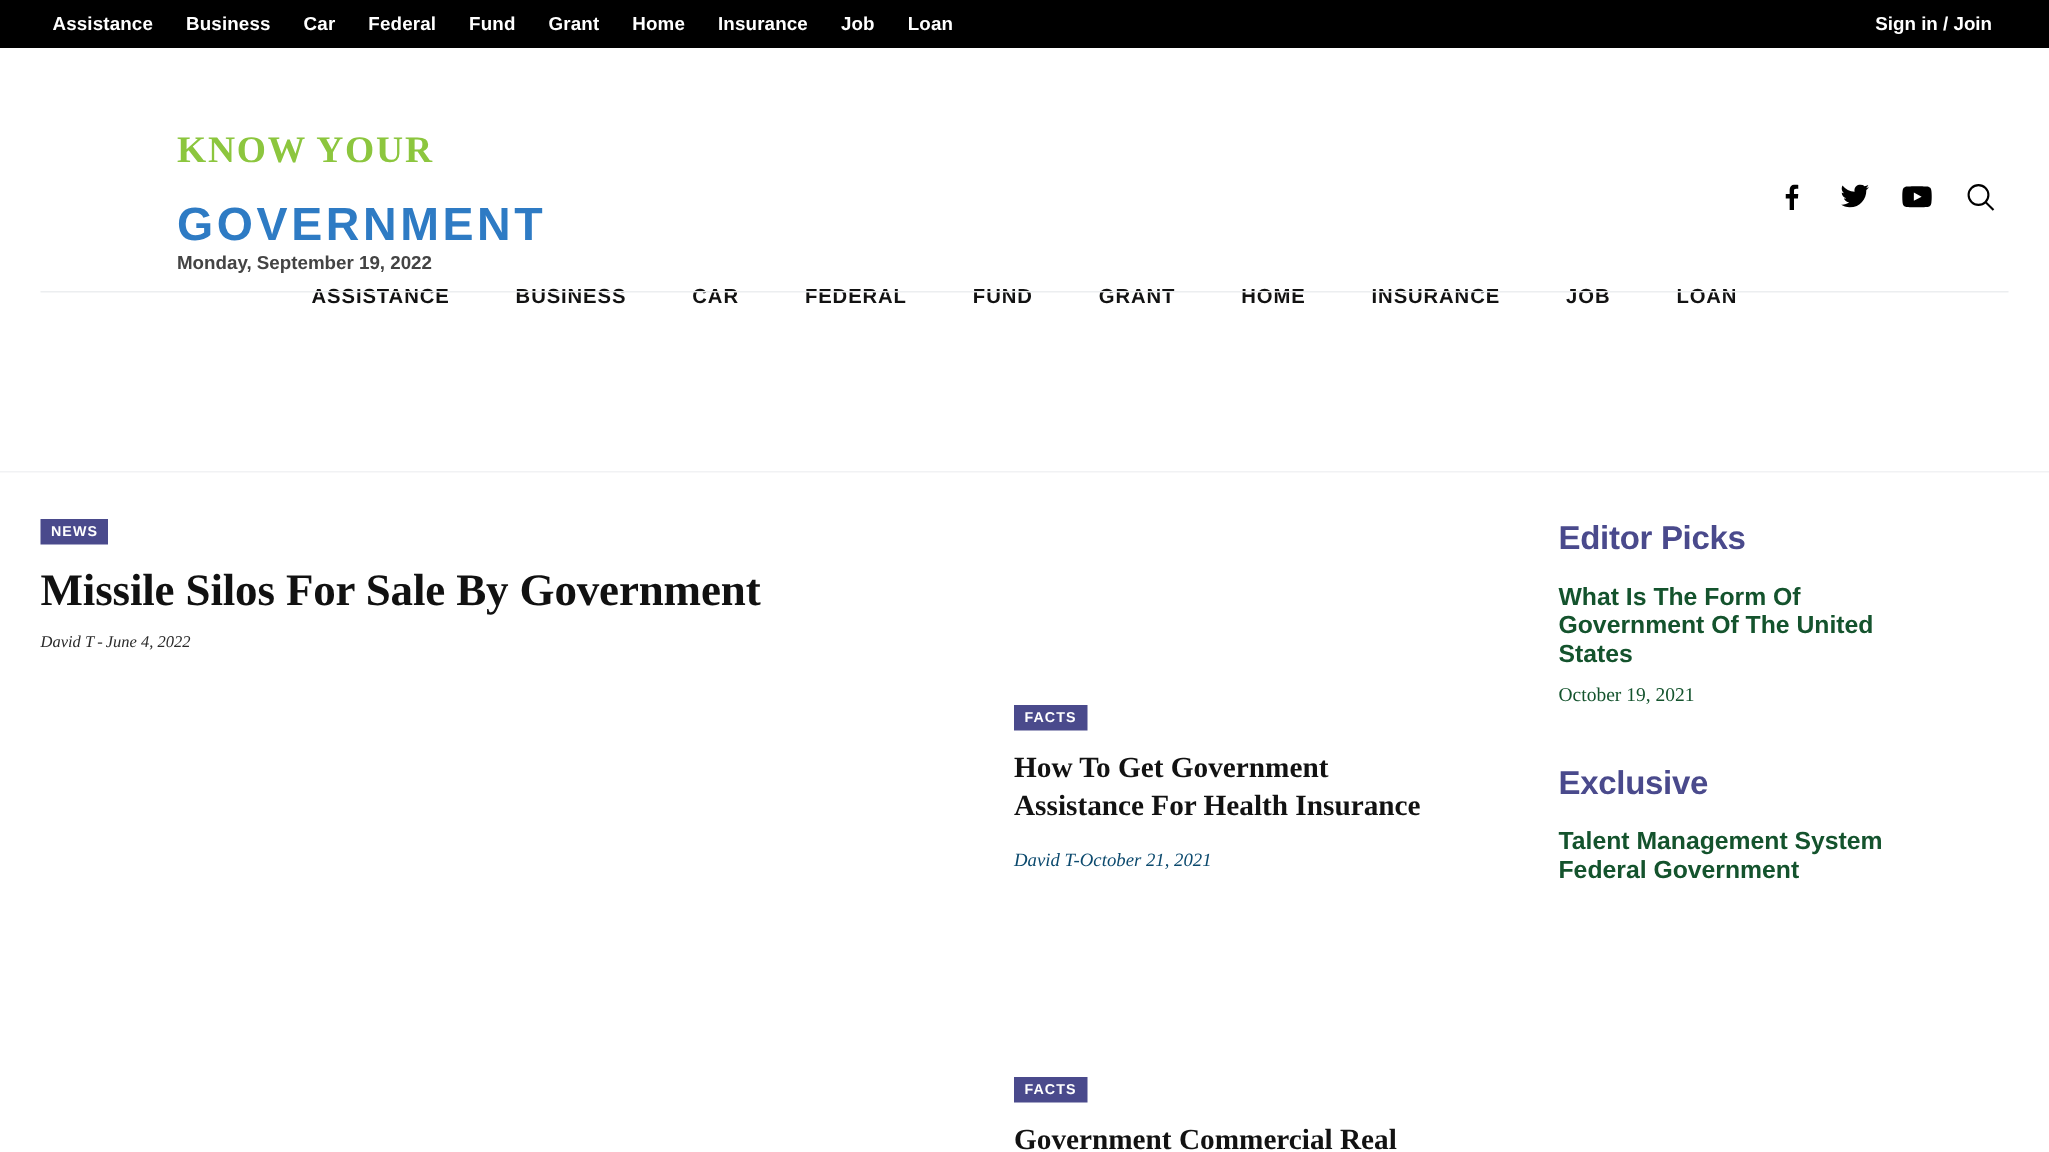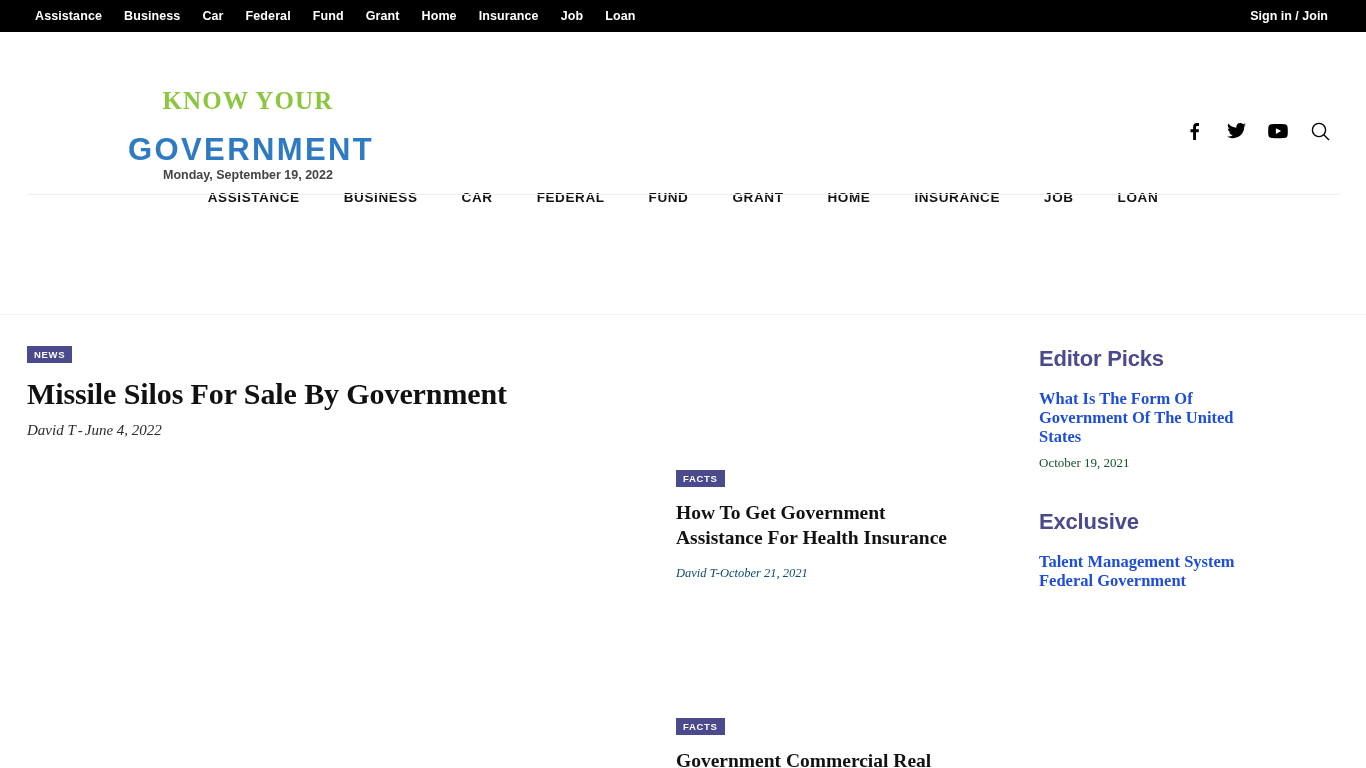--- a/index.html
+++ b/index.html
@@ -41,24 +41,23 @@
   }
 
   
   .masthead {
     height: 131px;
     position: relative;
     background: #ffffff;
   }
   .logo-block {
     position: absolute;
-    left: 128px;
+    left: 118px;
     top: 55px;
     width: 240px;
-    text-align: center;
   }
   .logo-know {
     font-family: "Liberation Serif", serif;
     font-size: 25px;
     font-weight: bold;
     color: #8CC63E;
     letter-spacing: 1.2px;
     line-height: 27px;
   }
   .logo-gov {
@@ -144,21 +143,21 @@
     font-size: 30px;
     font-weight: bold;
     color: #111111;
     line-height: 36px;
     margin-top: 12px;
     letter-spacing: -0.1px;
   }
   .byline {
     font-family: "Liberation Serif", serif;
     font-style: italic;
-    font-size: 15px;
+    font-size: 11px;
     color: #2b2b2b;
     margin-top: 10px;
   }
   .byline .sep { padding: 0 2px; }
 
   
   .mid-card { }
   .mid-card.first { margin-top: 124px; }
   .mid-card.second { margin-top: 137px; }
   .mid-title {
@@ -182,24 +181,24 @@
   .side-heading {
     font-family: "Liberation Sans", sans-serif;
     font-size: 22px;
     font-weight: bold;
     color: #4A4A8C;
     letter-spacing: -0.2px;
     line-height: 26px;
   }
   .side-item { margin-top: 17px; }
   .side-title {
-    font-family: Liberation Serif, serif;
+    font-family: Liberation Sans, sans-serif;
     font-size: 16.5px;
     font-weight: bold;
-    color: #1d4ed8;
+    color: #14532d;
     line-height: 19px;
     max-width: 232px;
   }
   .side-date {
     font-family: "Liberation Serif", serif;
     font-size: 13px;
     color: #14532d;
     margin-top: 9px;
   }
   .side-block-2 { margin-top: 40px; }

